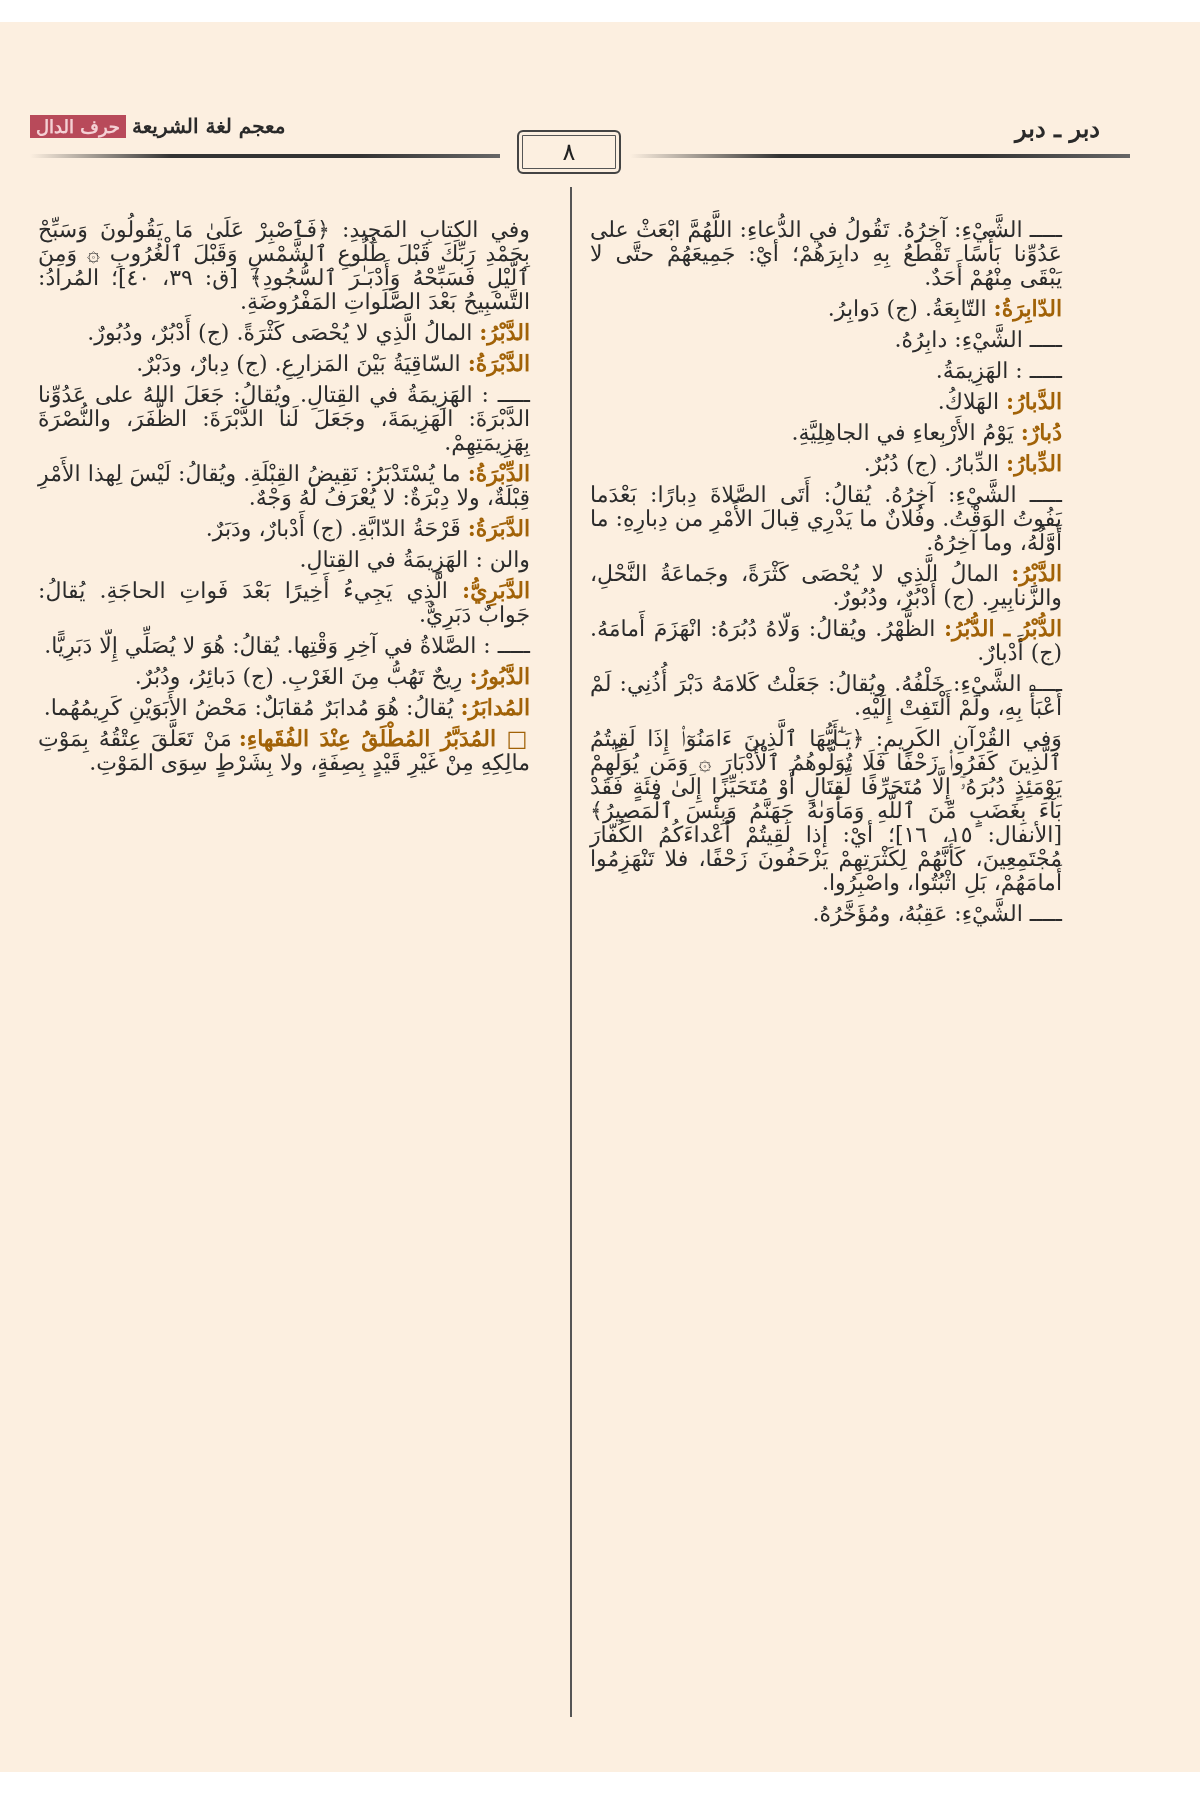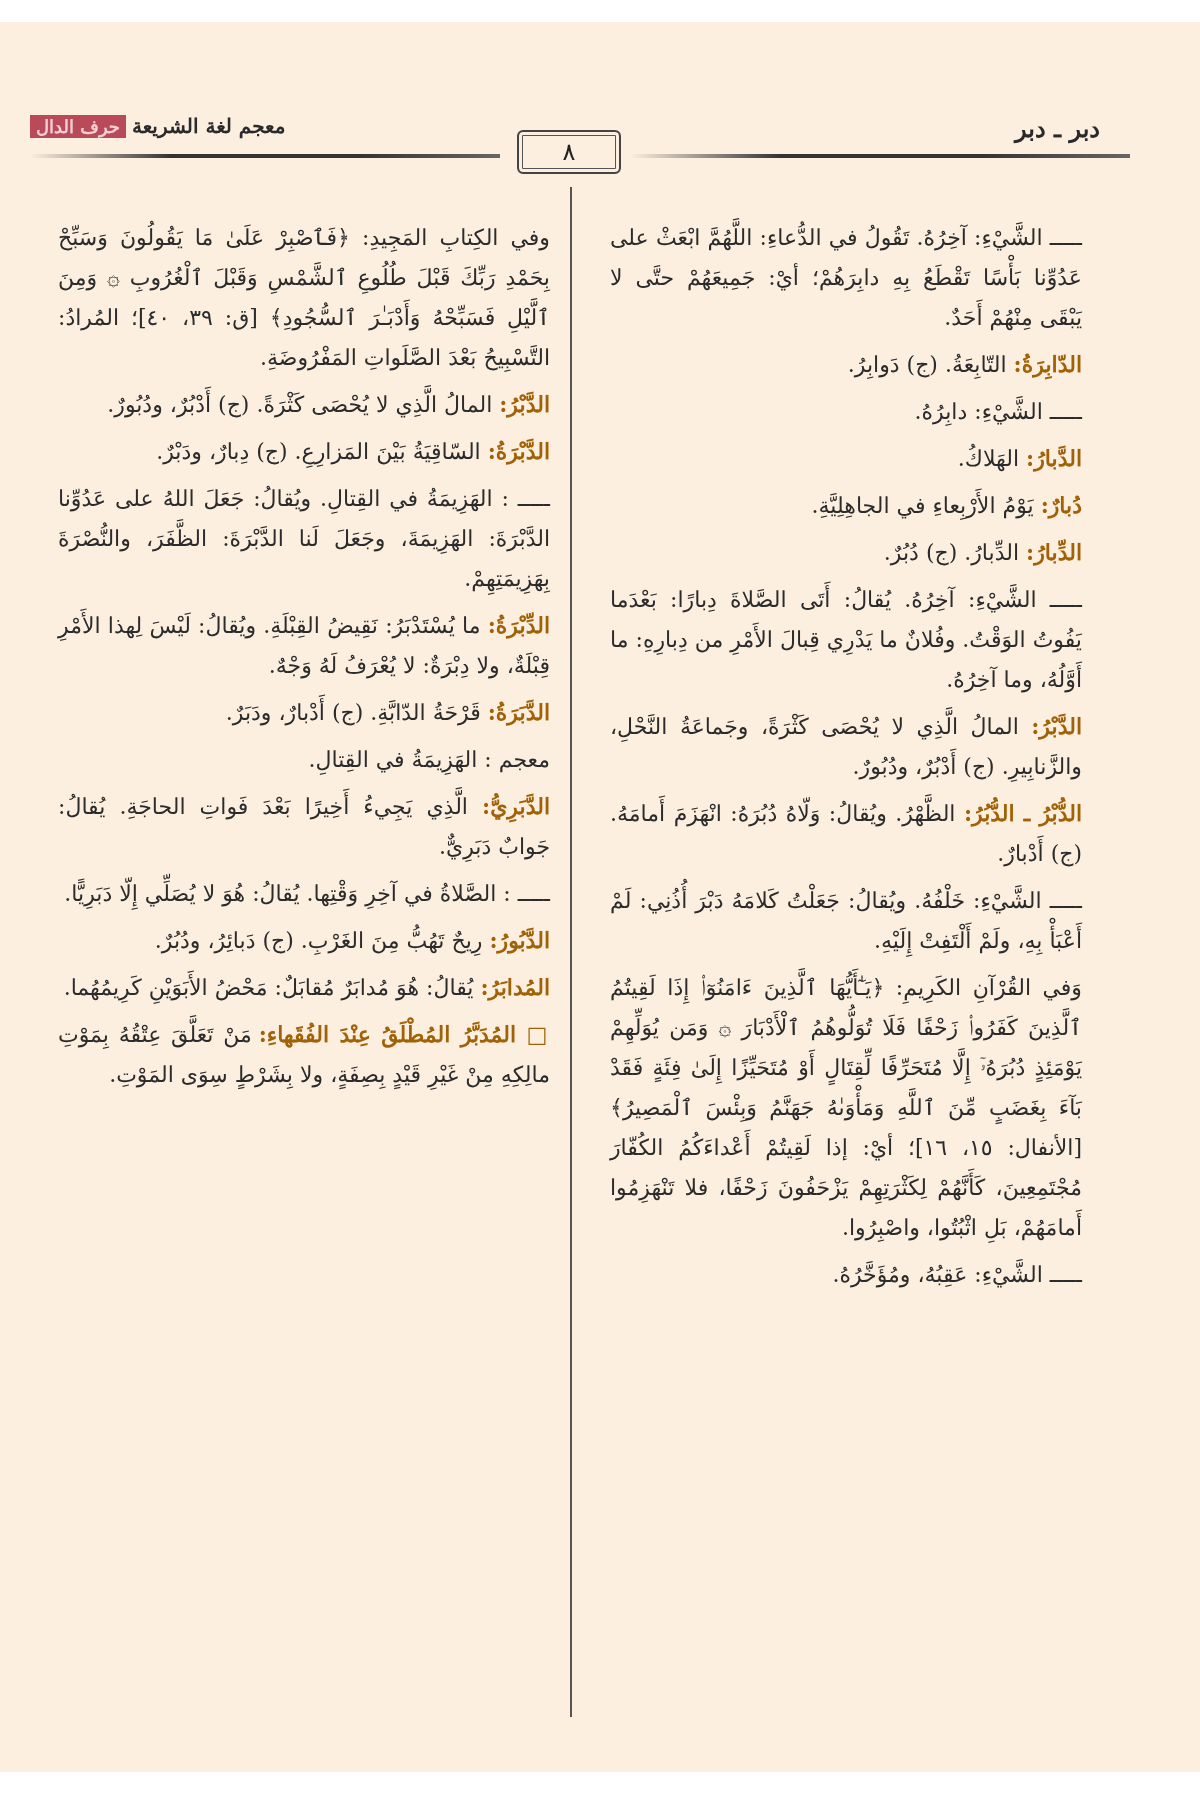--- a/index.html
+++ b/index.html
@@ -10,21 +10,21 @@
   .hdr-right { position:absolute; right:40px; top:0; font-size:24px; font-weight:bold; color:#2a2a2a; direction:rtl; }
   .hdr-left { position:absolute; left:0; top:0; direction:rtl; display:flex; align-items:center; gap:6px; }
   .hdr-title { font-size:20px; font-weight:bold; color:#2a2a2a; }
   .hdr-badge { background:#b84a5a; color:#f4d0d4; font-size:18px; font-weight:bold; padding:1px 6px;text-align:right; }
   .rule { position:absolute; height:4px; background:linear-gradient(90deg,#fcefe0,#333 30%,#333 70%,#666); }
   .rule-left { left:0; top:40px; width:470px; }
   .rule-right { left:600px; top:40px; width:500px; }
   .pageno-box { position:absolute; left:487px; top:16px; width:100px; height:40px; border:2px solid #444;
                 border-radius:6px; box-shadow: inset 0 0 0 3px #fcefe0, inset 0 0 0 4px #555;
                 display:flex; align-items:center; justify-content:center; font-size:24px; color:#222; }
-  .col { position:absolute; direction:rtl; text-align:justify; font-size:22px; line-height:40px; color:#2b2b2b;margin-left:20px; }
+  .col { position:absolute; direction:rtl; text-align:justify; font-size:22px; line-height:24px; color:#2b2b2b; }
   .col-right { left:590px; top:195px; width:500px; }
   .col-left { left:38px; top:195px; width:520px; }
   .divider { position:absolute; left:570px; top:165px; width:2px; height:1530px; background:#555; }
   .entry { margin:0 0 6px 0; }
   .hw { color:#a16207; font-weight:bold; }
   .indent { padding-right:28px; }
 </style>
 </head>
 <body>
 
@@ -42,37 +42,38 @@
     <div class="rule rule-right"></div>
     <div class="hdr-right">دبر ـ دبر</div>
   </div>
 
   <div class="divider"></div>
 
   <div class="col col-right" id="col-right">
       <p class="entry indent"><span class="hw"></span><span>ـــــ الشَّيْءِ: آخِرُهُ. تَقُولُ في الدُّعاءِ: اللَّهُمَّ ابْعَثْ على عَدُوِّنا بَأْسًا تَقْطَعُ بِهِ دابِرَهُمْ؛ أيْ: جَمِيعَهُمْ حتَّى لا يَبْقَى مِنْهُمْ أَحَدٌ.</span></p>
       <p class="entry indent"><span class="hw">الدّابِرَةُ:</span><span> التّابِعَةُ. (ج) دَوابِرُ.</span></p>
       <p class="entry indent"><span class="hw"></span><span>ـــــ الشَّيْءِ: دابِرُهُ.</span></p>
+      <p class="entry indent"><span class="hw"></span><span>ـــــ : الهَزِيمَةُ.</span></p>
       <p class="entry indent"><span class="hw">الدَّبارُ:</span><span> الهَلاكُ.</span></p>
       <p class="entry indent"><span class="hw">دُبارٌ:</span><span> يَوْمُ الأَرْبِعاءِ في الجاهِلِيَّةِ.</span></p>
       <p class="entry indent"><span class="hw">الدِّبارُ:</span><span> الدِّبارُ. (ج) دُبُرٌ.</span></p>
       <p class="entry indent"><span class="hw"></span><span>ـــــ الشَّيْءِ: آخِرُهُ. يُقالُ: أَتَى الصَّلاةَ دِبارًا: بَعْدَما يَفُوتُ الوَقْتُ. وفُلانٌ ما يَدْرِي قِبالَ الأَمْرِ من دِبارِهِ: ما أَوَّلُهُ، وما آخِرُهُ.</span></p>
       <p class="entry indent"><span class="hw">الدَّبْرُ:</span><span> المالُ الَّذِي لا يُحْصَى كَثْرَةً، وجَماعَةُ النَّحْلِ، والزَّنابِيرِ. (ج) أَدْبُرٌ، ودُبُورٌ.</span></p>
       <p class="entry indent"><span class="hw">الدُّبْرُ ـ الدُّبُرُ:</span><span> الظَّهْرُ. ويُقالُ: وَلّاهُ دُبُرَهُ: انْهَزَمَ أَمامَهُ. (ج) أَدْبارٌ.</span></p>
       <p class="entry indent"><span class="hw"></span><span>ـــــ الشَّيْءِ: خَلْفُهُ. ويُقالُ: جَعَلْتُ كَلامَهُ دَبْرَ أُذُنِي: لَمْ أَعْبَأْ بِهِ، ولَمْ أَلْتَفِتْ إِلَيْهِ.</span></p>
       <p class="entry indent"><span class="hw"></span><span>وَفي القُرْآنِ الكَرِيمِ: ﴿يَـٰٓأَيُّهَا ٱلَّذِينَ ءَامَنُوٓا۟ إِذَا لَقِيتُمُ ٱلَّذِينَ كَفَرُوا۟ زَحْفًا فَلَا تُوَلُّوهُمُ ٱلْأَدْبَارَ ۞ وَمَن يُوَلِّهِمْ يَوْمَئِذٍ دُبُرَهُۥٓ إِلَّا مُتَحَرِّفًا لِّقِتَالٍ أَوْ مُتَحَيِّزًا إِلَىٰ فِئَةٍ فَقَدْ بَآءَ بِغَضَبٍ مِّنَ ٱللَّهِ وَمَأْوَىٰهُ جَهَنَّمُ وَبِئْسَ ٱلْمَصِيرُ﴾ [الأنفال: ١٥، ١٦]؛ أيْ: إذا لَقِيتُمْ أَعْداءَكُمُ الكُفّارَ مُجْتَمِعِينَ، كَأَنَّهُمْ لِكَثْرَتِهِمْ يَزْحَفُونَ زَحْفًا، فلا تَنْهَزِمُوا أَمامَهُمْ، بَلِ اثْبُتُوا، واصْبِرُوا.</span></p>
       <p class="entry indent"><span class="hw"></span><span>ـــــ الشَّيْءِ: عَقِبُهُ، ومُؤَخَّرُهُ.</span></p>
     </div>
   <div class="col col-left" id="col-left">
       <p class="entry indent"><span class="hw"></span><span>وفي الكِتابِ المَجِيدِ: ﴿فَٱصْبِرْ عَلَىٰ مَا يَقُولُونَ وَسَبِّحْ بِحَمْدِ رَبِّكَ قَبْلَ طُلُوعِ ٱلشَّمْسِ وَقَبْلَ ٱلْغُرُوبِ ۞ وَمِنَ ٱلَّيْلِ فَسَبِّحْهُ وَأَدْبَـٰرَ ٱلسُّجُودِ﴾ [ق: ٣٩، ٤٠]؛ المُرادُ: التَّسْبِيحُ بَعْدَ الصَّلَواتِ المَفْرُوضَةِ.</span></p>
       <p class="entry indent"><span class="hw">الدَّبْرُ:</span><span> المالُ الَّذِي لا يُحْصَى كَثْرَةً. (ج) أَدْبُرٌ، ودُبُورٌ.</span></p>
       <p class="entry indent"><span class="hw">الدَّبْرَةُ:</span><span> السّاقِيَةُ بَيْنَ المَزارِعِ. (ج) دِبارٌ، ودَبْرٌ.</span></p>
       <p class="entry indent"><span class="hw"></span><span>ـــــ : الهَزِيمَةُ في القِتالِ. ويُقالُ: جَعَلَ اللهُ على عَدُوِّنا الدَّبْرَةَ: الهَزِيمَةَ، وجَعَلَ لَنا الدَّبْرَةَ: الظَّفَرَ، والنُّصْرَةَ بِهَزِيمَتِهِمْ.</span></p>
       <p class="entry indent"><span class="hw">الدِّبْرَةُ:</span><span> ما يُسْتَدْبَرُ: نَقِيضُ القِبْلَةِ. ويُقالُ: لَيْسَ لِهذا الأَمْرِ قِبْلَةٌ، ولا دِبْرَةٌ: لا يُعْرَفُ لَهُ وَجْهٌ.</span></p>
       <p class="entry indent"><span class="hw">الدَّبَرَةُ:</span><span> قَرْحَةُ الدّابَّةِ. (ج) أَدْبارٌ، ودَبَرٌ.</span></p>
-      <p class="entry indent"><span class="hw"></span><span>معجم : الهَزِيمَةُ في القِتالِ.</span></p>
+      <p class="entry indent"><span class="hw"></span><span>والن : الهَزِيمَةُ في القِتالِ.</span></p>
       <p class="entry indent"><span class="hw">الدَّبَرِيُّ:</span><span> الَّذِي يَجِيءُ أَخِيرًا بَعْدَ فَواتِ الحاجَةِ. يُقالُ: جَوابٌ دَبَرِيٌّ.</span></p>
       <p class="entry indent"><span class="hw"></span><span>ـــــ : الصَّلاةُ في آخِرِ وَقْتِها. يُقالُ: هُوَ لا يُصَلِّي إِلّا دَبَرِيًّا.</span></p>
       <p class="entry indent"><span class="hw">الدَّبُورُ:</span><span> رِيحٌ تَهُبُّ مِنَ الغَرْبِ. (ج) دَبائِرُ، ودُبُرٌ.</span></p>
       <p class="entry indent"><span class="hw">المُدابَرُ:</span><span> يُقالُ: هُوَ مُدابَرٌ مُقابَلٌ: مَحْضُ الأَبَوَيْنِ كَرِيمُهُما.</span></p>
       <p class="entry indent"><span class="hw">□ المُدَبَّرُ المُطْلَقُ عِنْدَ الفُقَهاءِ:</span><span> مَنْ تَعَلَّقَ عِتْقُهُ بِمَوْتِ مالِكِهِ مِنْ غَيْرِ قَيْدٍ بِصِفَةٍ، ولا بِشَرْطٍ سِوَى المَوْتِ.</span></p>
     </div>
 </div>
 
 </body></html>

